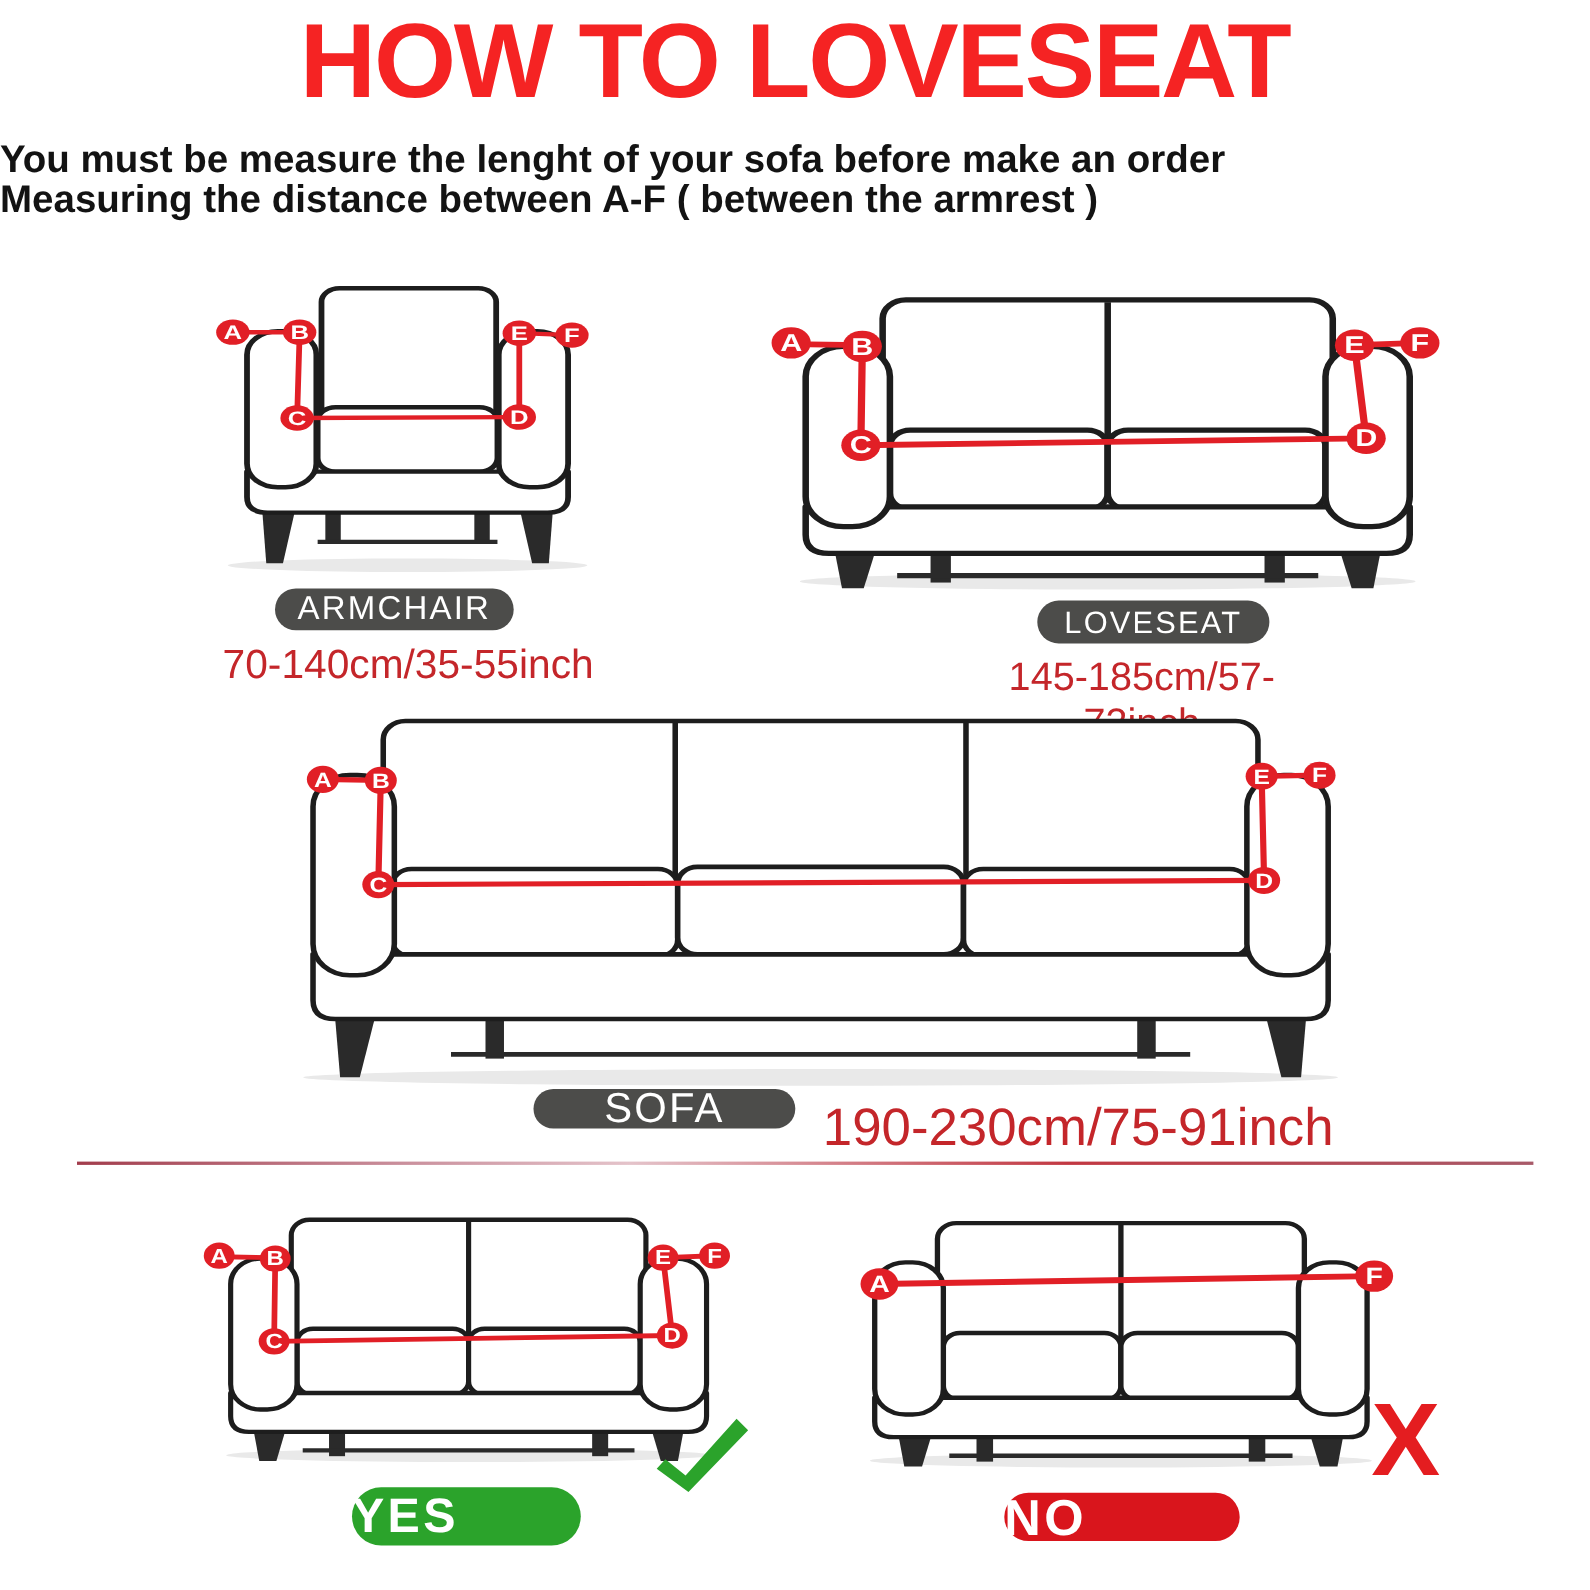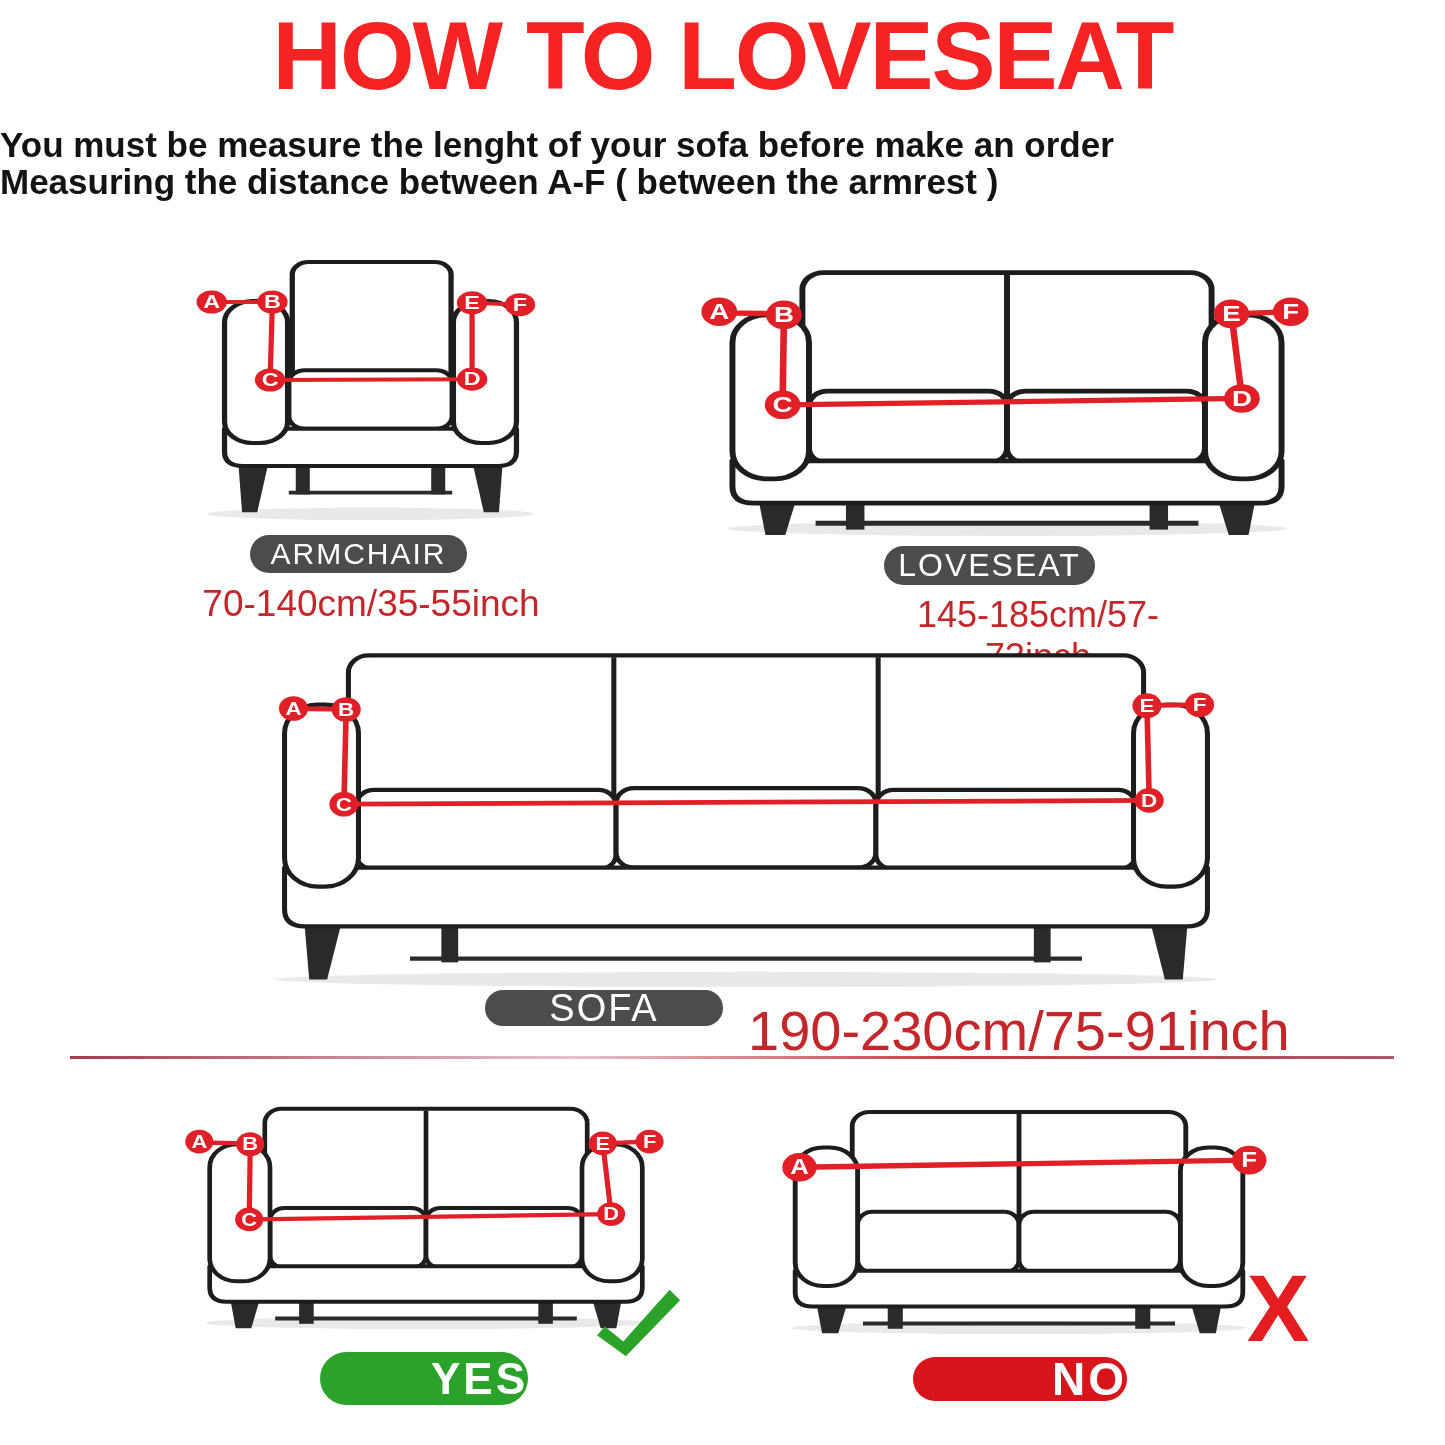--- a/index.html
+++ b/index.html
@@ -29,21 +29,21 @@
     display:flex; align-items:center; justify-content:center;
     letter-spacing:2px;
   }
   .range { position:absolute; color:#c4262a; }
   .divider {
     position:absolute; left:70px; top:1056px; width:1324px; height:3px;
     background:linear-gradient(90deg,#a23c4c 0%,#c98e9b 22%,#e4c3ca 38%,#c23842 68%,#a85a69 100%);
   }
   .verdict-pill {
     position:absolute; color:#fff; font-weight:700; display:flex;
-    align-items:center; justify-content:flex-end; letter-spacing:3px;
+    align-items:center; justify-content:flex-start; letter-spacing:3px;
   }
   .x-mark {
     position:absolute; left:1238px; top:1262px; width:80px;
     font-size:94px; line-height:1; font-weight:900; color:#e41d20;
     text-align:center;
   }
 </style>
 </head>
 <body>
 
@@ -147,21 +147,21 @@
     </g>
     <g>
       <circle class="mkc" cx="420" cy="49" r="13.5"></circle>
       <text class="mkt" x="420" y="56" font-size="21">E</text>
     </g>
     <g>
       <circle class="mkc" cx="465" cy="47" r="13.5"></circle>
       <text class="mkt" x="465" y="54" font-size="21">F</text>
     </g>
   </svg>
-  <div class="pill" style="left:884px; top:546px; width:211px; height:39px; border-radius:20px; font-size:32px;">
+  <div class="pill" style="left:943px; top:546px; width:211px; height:39px; border-radius:20px; font-size:28px;">
     <span>LOVESEAT</span>
   </div>
   <div class="range" style="left:872px; top:594px; width:332px; text-align:center; font-size:36px;">145-185cm/57-73inch</div>
 
   <svg class="diagram" style="left:186px; top:646px; width:1120px; height:341px" viewBox="0 0 1000 360" preserveAspectRatio="none">
     <ellipse class="shadow" cx="500" cy="352" rx="420" ry="8"></ellipse>
     <g>
       <polygon class="dark" points="106,296 138,296 126,352 110,352"></polygon>
       <polygon class="dark" points="862,296 894,296 890,352 874,352"></polygon>
       <rect class="dark" x="228" y="296" width="15" height="38"></rect>
@@ -205,21 +205,21 @@
       <text class="mkt" x="858" y="70" font-size="20">E</text>
     </g>
     <g>
       <circle class="mkc" cx="905" cy="62" r="13"></circle>
       <text class="mkt" x="905" y="69" font-size="20">F</text>
     </g>
   </svg>
   <div class="pill" style="left:485px; top:990px; width:238px; height:36px; border-radius:24px; font-size:38px;">
     <span>SOFA</span>
   </div>
-  <div class="range" style="left:748px; top:998px; font-size:56px;text-align:center;">190-230cm/75-91inch</div>
+  <div class="range" style="left:748px; top:998px; font-size:48px;text-align:center;">190-230cm/75-91inch</div>
 
   <div class="divider"></div>
 
   <svg class="diagram" style="left:166px; top:1100px; width:520px; height:230px" viewBox="0 0 500 260" preserveAspectRatio="none">
     <ellipse class="shadow" cx="250" cy="252" rx="212" ry="7"></ellipse>
     <g>
       <polygon class="dark" points="62,226 90,226 82,258 67,258"></polygon>
       <polygon class="dark" points="410,226 438,226 433,258 418,258"></polygon>
       <rect class="dark" x="128" y="226" width="14" height="27"></rect>
       <rect class="dark" x="358" y="226" width="14" height="27"></rect>

